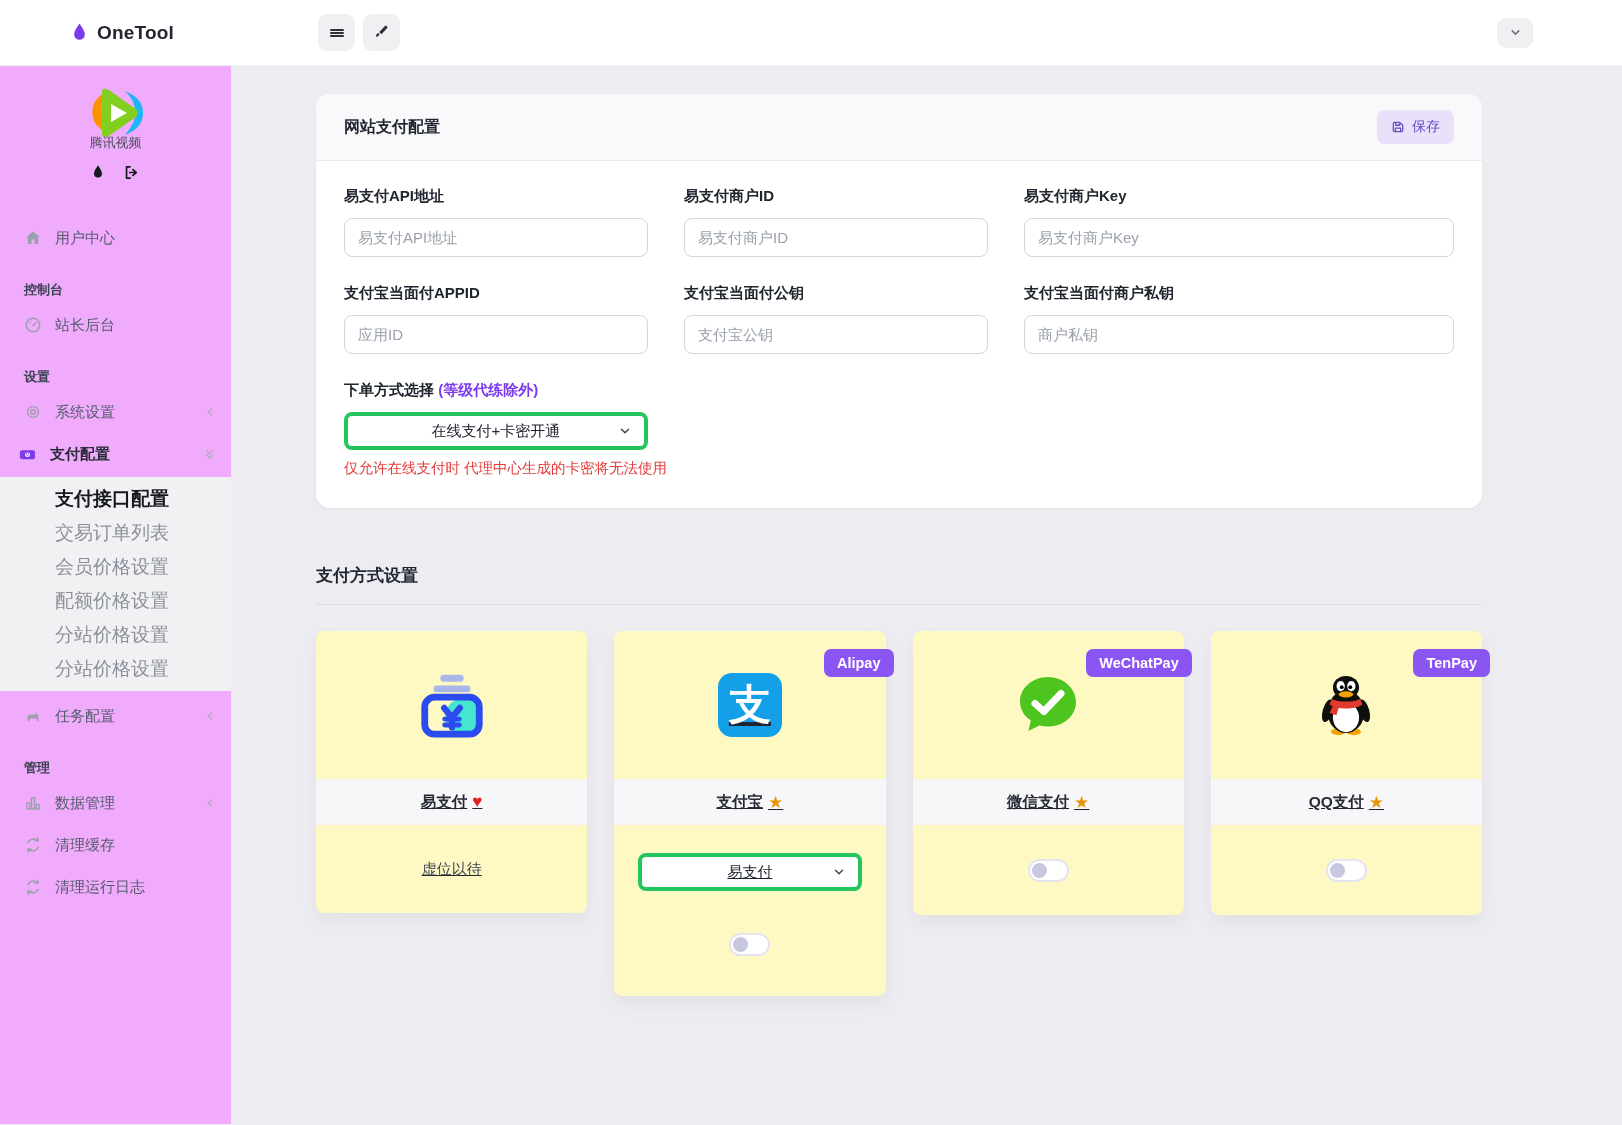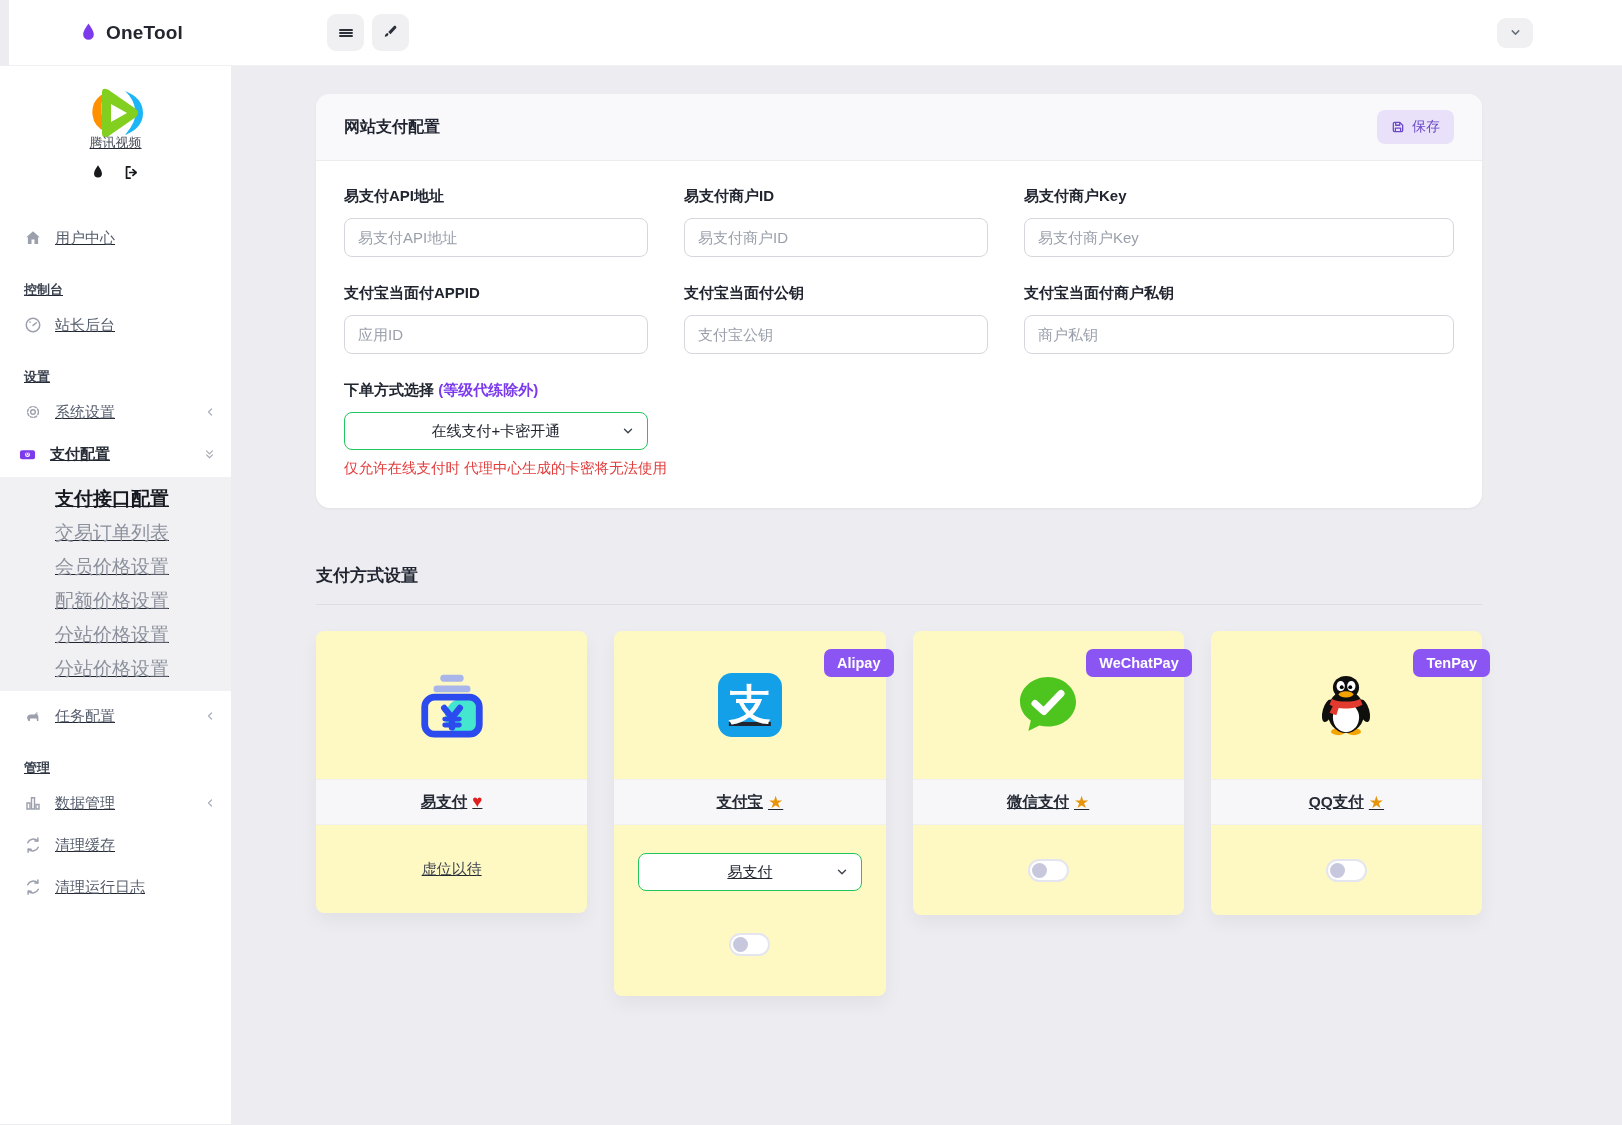--- a/index.html
+++ b/index.html
@@ -9,35 +9,34 @@
     background: #edecf0;
     overflow: hidden;
     color: #20252f;
   }
   svg { display: block; }
 
   
   .topbar {
     height: 66px; background: #ffffff; display: flex; align-items: center;
     border-bottom: 1px solid #f1f1f4;
-    margin-left: 9px;
   }
   .brand { width: 231px; display: flex; align-items: center; gap: 9px; padding-left: 71px; }
   .brand-name { font-size: 19px; font-weight: bold; color: #23262e; letter-spacing: .2px; }
   .topbar-actions { display: flex; gap: 8px; margin-left: 87px; }
   .icon-btn {
     width: 37px; height: 37px; border: none; border-radius: 9px; background: #f0f0f3;
     display: flex; align-items: center; justify-content: center; cursor: pointer; color: #2c3038;
   }
   .topbar-right { margin-left: auto; margin-right: 89px; }
   .topbar-right .icon-btn { width: 36px; height: 30px; color: #6a7079; }
 
   
   .layout { display: flex; height: 1058px; }
-  .sidebar { width: 231px; background: #ffffff; flex: 0 0 231px; text-decoration: underline; }
+  .sidebar { width: 231px; background: #f0abfc; flex: 0 0 231px; }
   .main { flex: 1; padding: 28px 140px 0 85px; }
 
   
   .logo-block { padding-top: 16px; text-align: center; }
   .tv-logo { display: inline-block; }
   .logo-caption { font-size: 13px; color: #4c515b; margin-top: -14px; position: relative; }
   .logo-icons { display: flex; justify-content: center; gap: 18px; margin-top: 12px; }
   .logo-icons .mini-btn { background: none; border: none; cursor: pointer; color: #17191d; padding: 0; }
 
   .nav { padding-top: 40px; }
@@ -74,21 +73,21 @@
   .panel-body { padding: 26px 28px 30px; }
   .frow { display: grid; grid-template-columns: 304px 304px 1fr; column-gap: 29px; margin-bottom: 27px; gap: 36px; }
   .fgroup > label { display: block; font-size: 15px; font-weight: bold; color: #20252f; margin-bottom: 12px; }
   .txt-input {
     width: 100%; height: 39px; border: 1px solid #d6d6dc; border-radius: 8px;
     padding: 0 13px; font-size: 15px; color: #20252f; font-family: inherit; background: #fff;
   }
   .txt-input::placeholder { color: #9aa0ab; }
   .lbl-note { color: #7c3aed; }
   .fake-select {
-    width: 304px; height: 38px; border: 1px solid #22c55e; border-radius: 8px;
+    width: 304px; height: 38px; border: 4px solid #22c55e; border-radius: 8px;
     display: flex; align-items: center; justify-content: center; position: relative;
     font-size: 15px; color: #20252f; cursor: pointer; background: #fff;
   }
   .fake-select .sel-chev { position: absolute; right: 12px; color: #3c4250; }
   .warning { margin-top: 9px; font-size: 14.5px; color: #e23c3c; }
 
   
   .pm-title { margin-top: 56px; font-size: 17px; font-weight: bold; color: #1f2430; }
   .pm-divider { border: none; border-top: 1px solid #dddde2; margin: 17px 0 26px; }
   .pm-grid { display: grid; grid-template-columns: repeat(4, 1fr); gap: 27px; align-items: start; }

